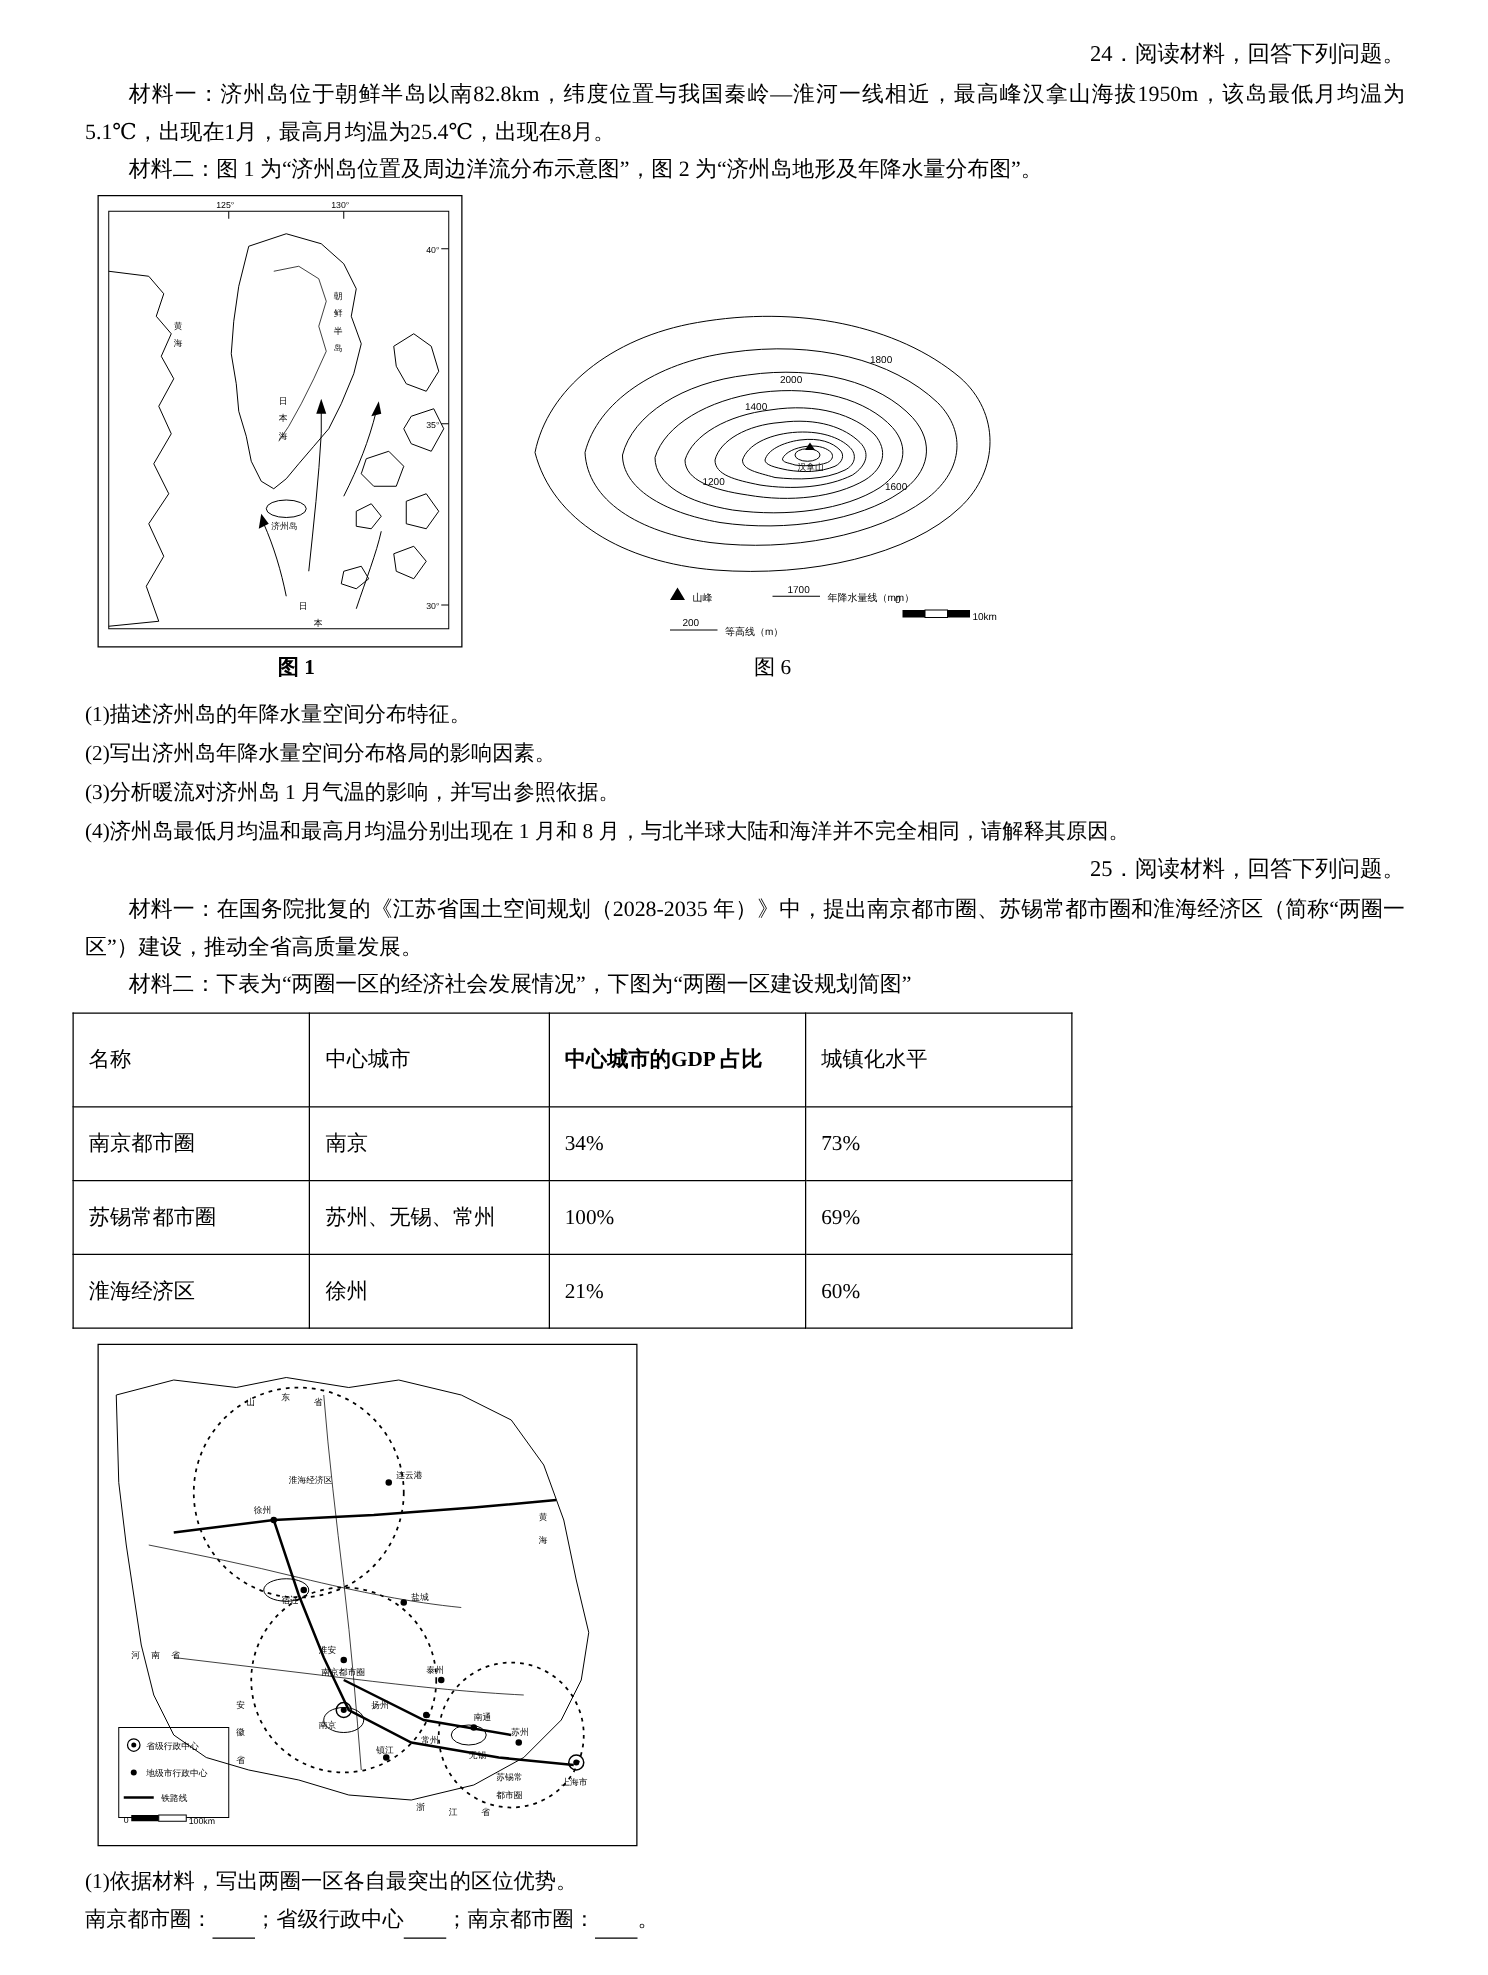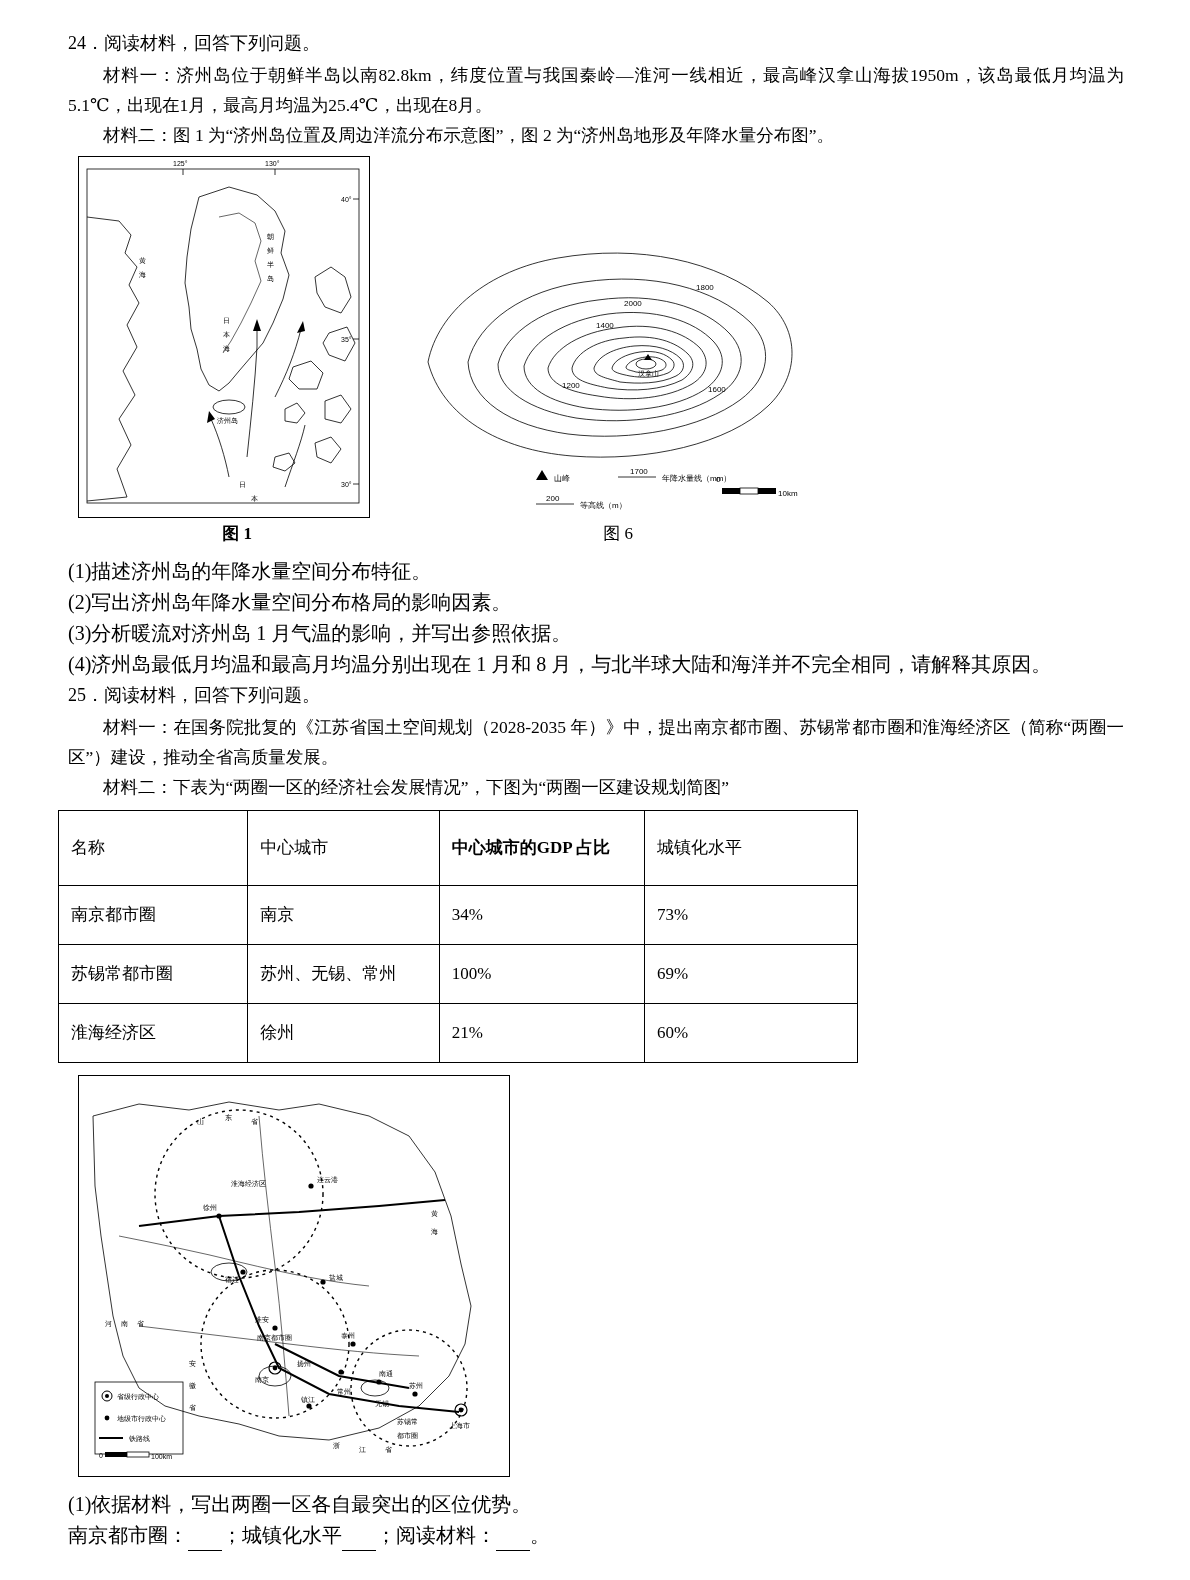--- a/index.html
+++ b/index.html
@@ -33,30 +33,31 @@
     letter-spacing: 1px;
     margin-bottom: 8px;
   }
   .q-line {
     font-size: 18px;
     line-height: 30px;
     margin: 0 0 2px 0;
   }
   .q-num {
     letter-spacing: 0px;
+    text-align: right;
   }
   .mat {
     font-size: 17.5px;
     line-height: 30px;
     text-indent: 2em;
     margin: 0;
     text-align: justify;
   }
   .sub-q {
-    font-size: 20px;
+    font-size: 17px;
     line-height: 31px;
     margin: 0;
   }
   .figs {
     position: relative;
     width: 100%;
     height: 400px;
     margin-top: 6px;
   }
   .fig-box {
@@ -378,17 +379,17 @@
         <text class="lbl" x="50" y="365">铁路线</text>
         <text class="lbl" x="20" y="382">0</text>
         <rect x="26" y="376" width="22" height="5" fill="#000"></rect>
         <rect x="48" y="376" width="22" height="5" fill="#fff" stroke="#000" stroke-width="0.8"></rect>
         <text class="lbl" x="72" y="383">100km</text>
       </svg>
     </div>
 
     <div class="tail">
       <p class="sub-q">(1)依据材料，写出两圈一区各自最突出的区位优势。</p>
-      <p class="sub-q"><span>南京都市圈：</span><span class="blank"></span><span>；城镇化水平</span><span class="blank"></span><span>；阅读材料：</span><span class="blank"></span><span>。</span></p>
+      <p class="sub-q"><span>南京都市圈：</span><span class="blank"></span><span>；省级行政中心</span><span class="blank"></span><span>；南京都市圈：</span><span class="blank"></span><span>。</span></p>
     </div>
 
   </div>
 </div>
 
 </body></html>

